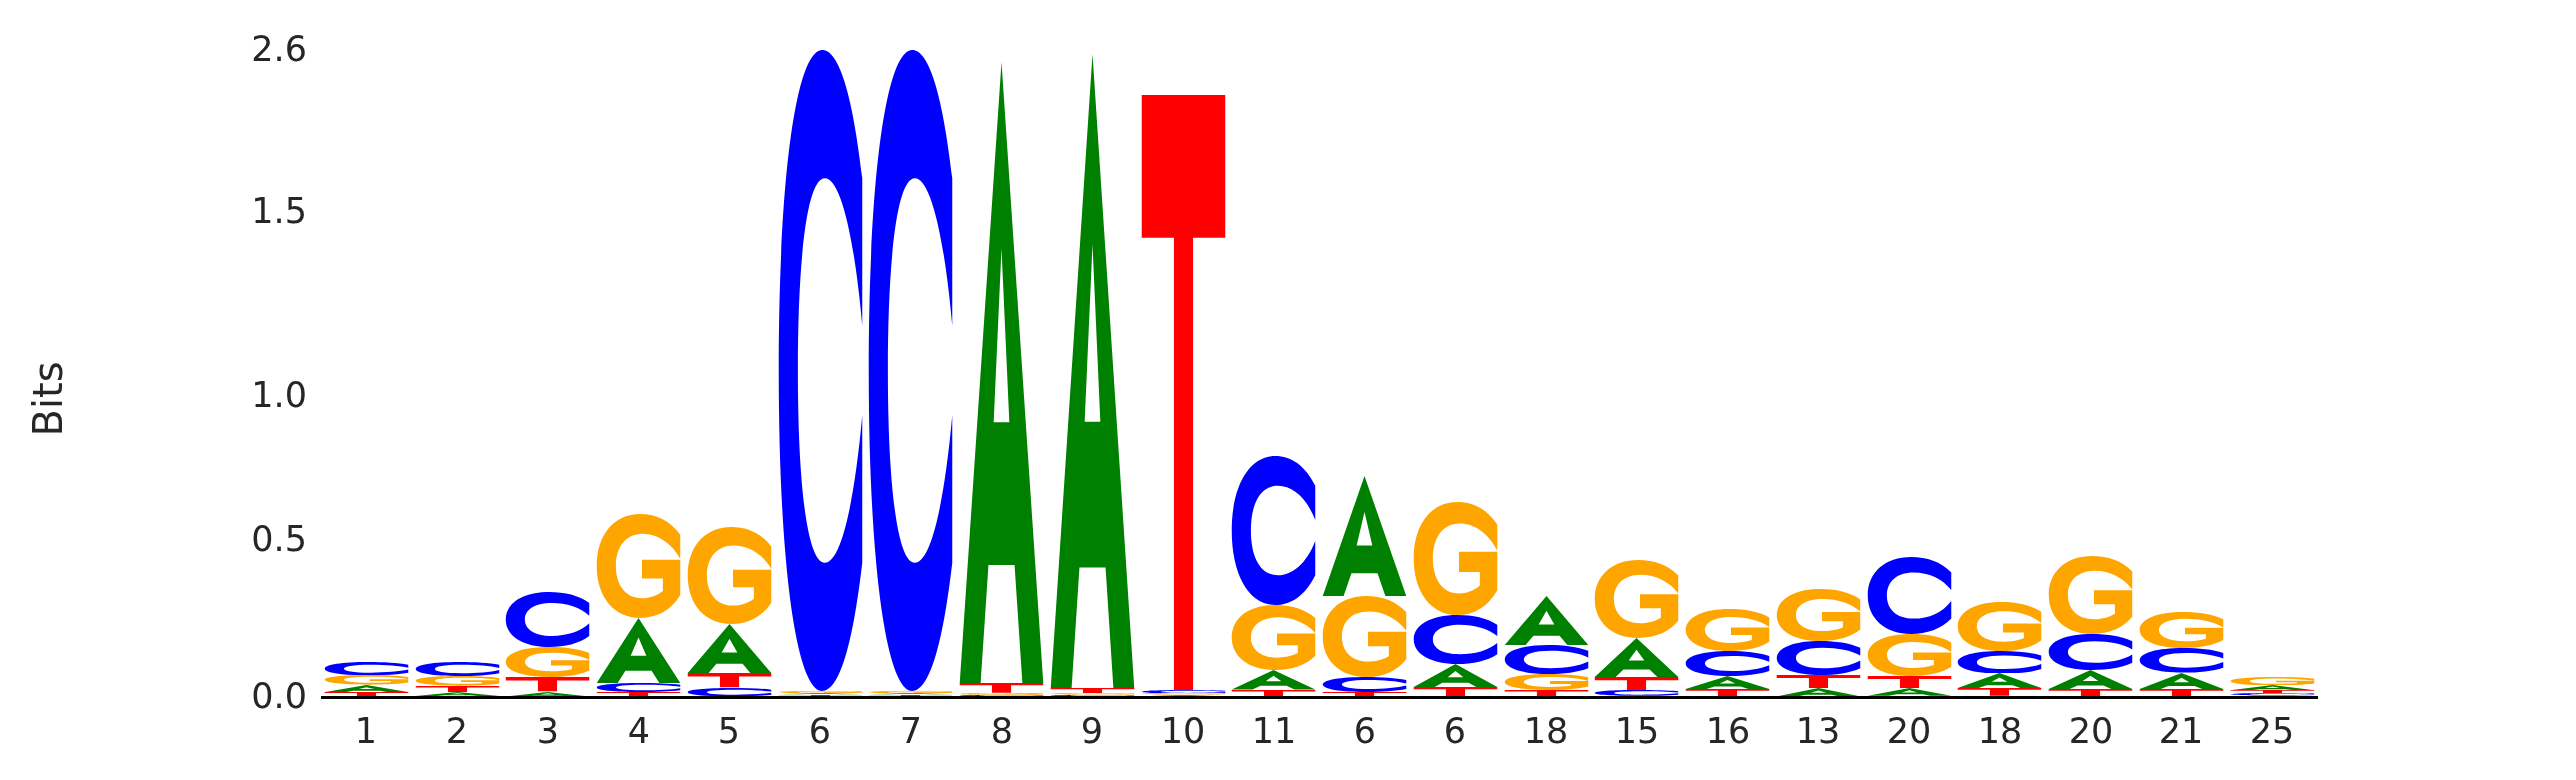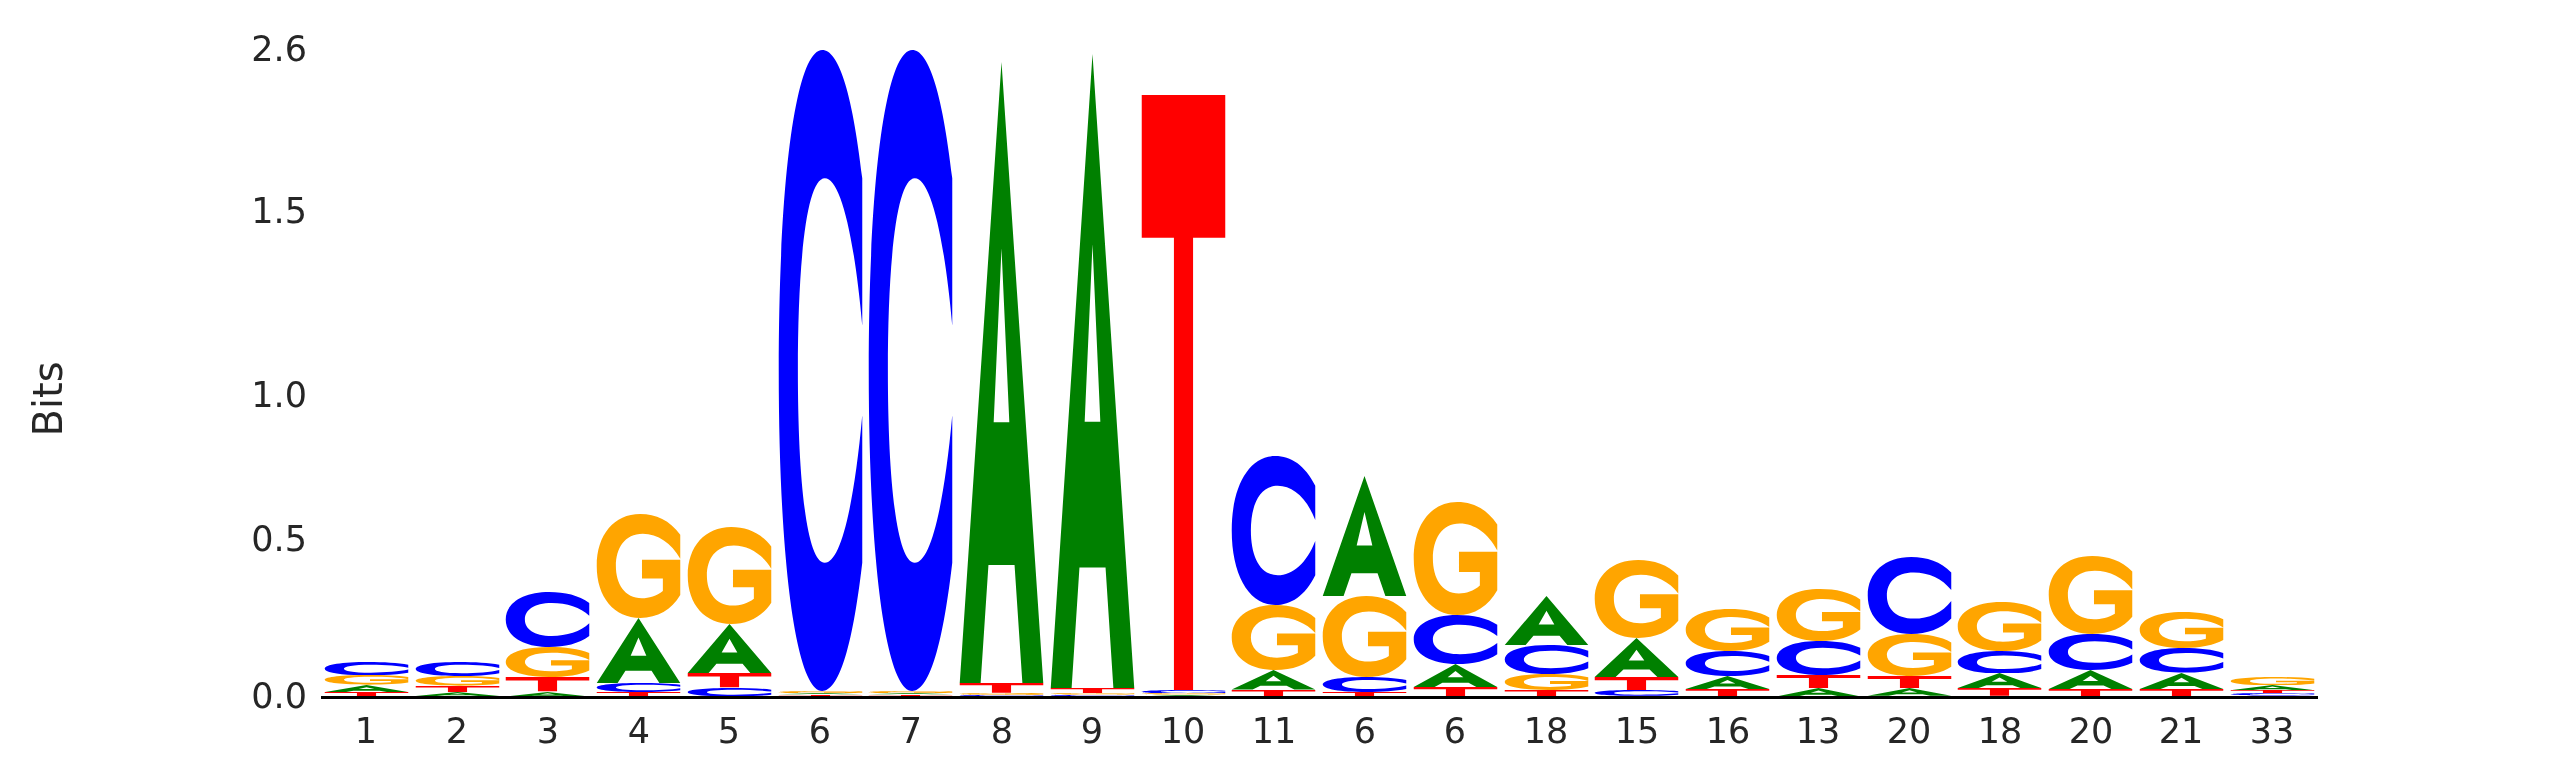--- a/index.html
+++ b/index.html
@@ -577,17 +577,17 @@
       <div class="xtick" style="left: 1365px;">6</div>
       <div class="xtick" style="left: 1455px;">6</div>
       <div class="xtick" style="left: 1546px;">18</div>
       <div class="xtick" style="left: 1637px;">15</div>
       <div class="xtick" style="left: 1728px;">16</div>
       <div class="xtick" style="left: 1818px;">13</div>
       <div class="xtick" style="left: 1909px;">20</div>
       <div class="xtick" style="left: 2000px;">18</div>
       <div class="xtick" style="left: 2091px;">20</div>
       <div class="xtick" style="left: 2181px;">21</div>
-      <div class="xtick" style="left: 2272px;">33</div>
+      <div class="xtick" style="left: 2272px;">25</div>
     </div>
 
 </div>
 
 
 </body></html>

